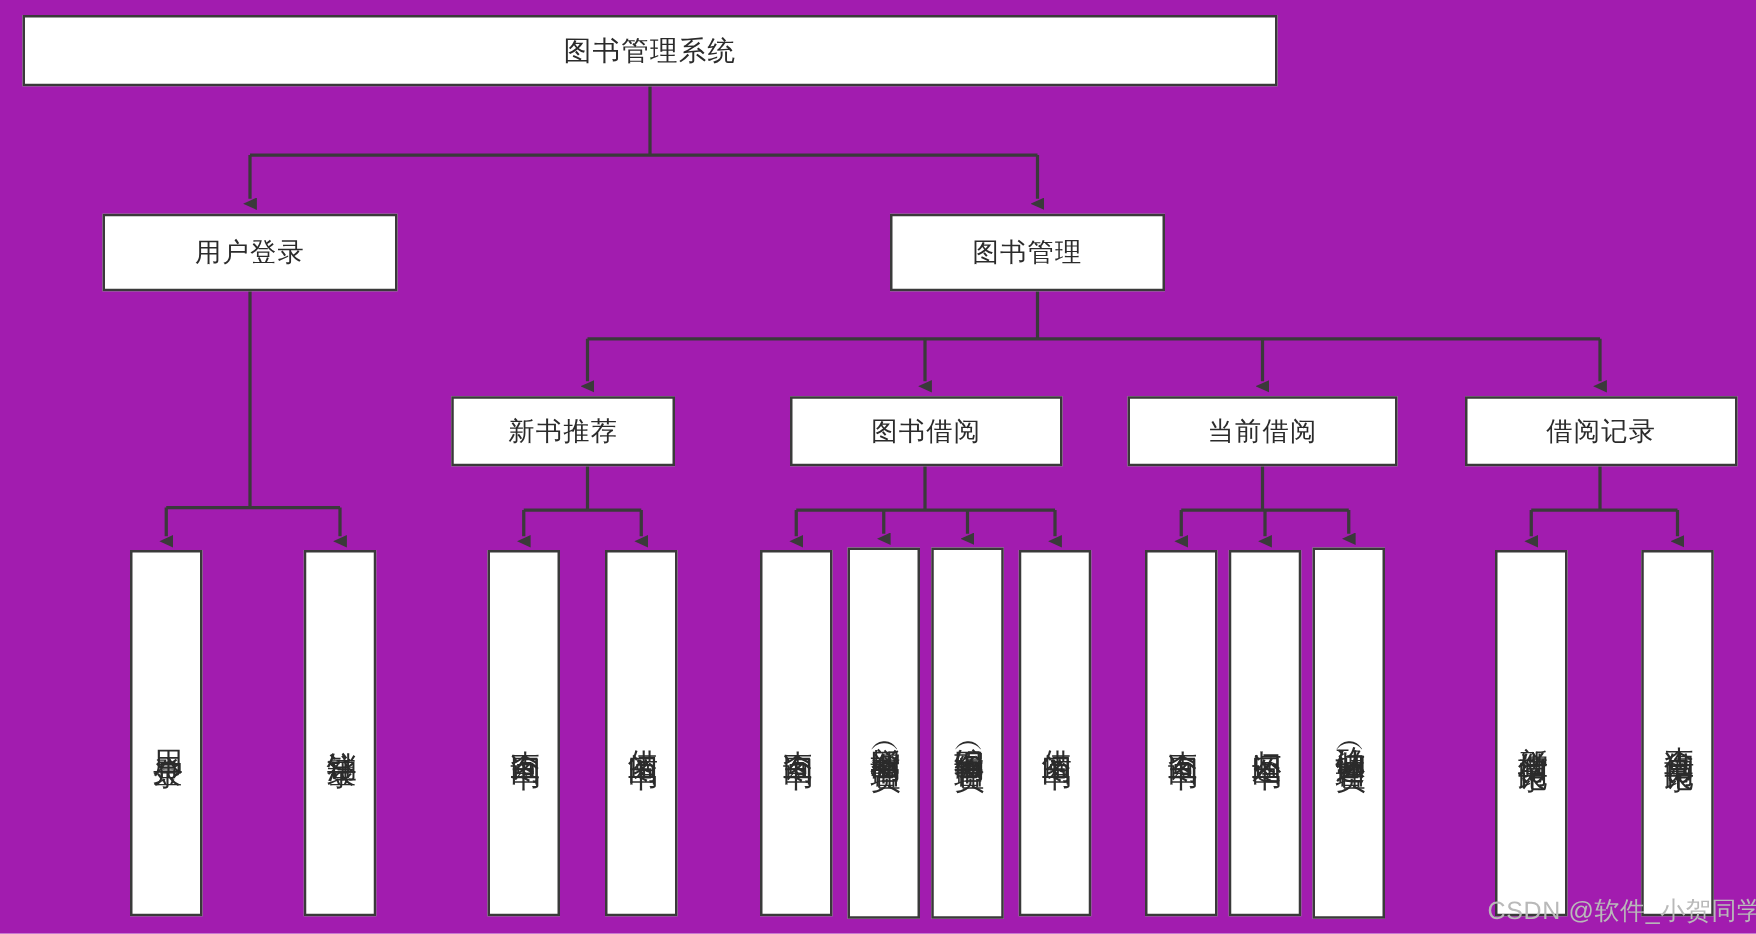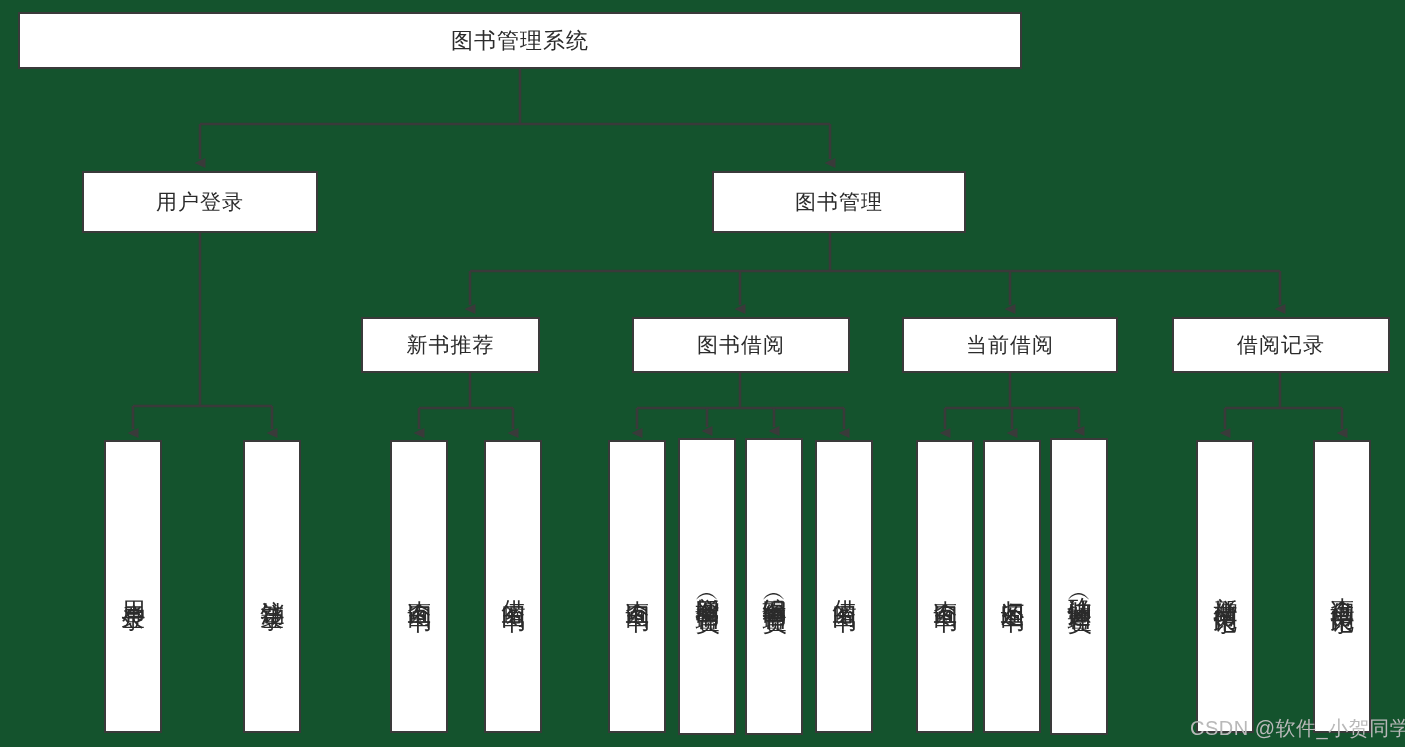--- a/index.html
+++ b/index.html
@@ -7,21 +7,21 @@
     padding: 0;
     background: #ffffff;
   }
   body {
     font-family: "Liberation Sans", "DejaVu Sans", sans-serif;
   }
   #canvas {
     position: relative;
     width: 1405px;
     height: 747px;
-    background: #14532d;
+    background: #a21caf;
     overflow: hidden;
   }
   #wires {
     position: absolute;
     left: 0;
     top: 0;
     width: 1405px;
     height: 747px;
   }
   .node {
@@ -123,21 +123,21 @@
     </g>
   </svg>
 
   <div class="node node-h node-root" style="left:18px; top:12px; width:1004px; height:57px;">
     <span class="label">图书管理系统</span>
   </div>
 
   <div class="node node-h" style="left:82px; top:171px; width:236px; height:62px;">
     <span class="label">用户登录</span>
   </div>
-  <div class="node node-h" style="left:712px; top:171px; width:254px; height:62px;text-align:right;">
+  <div class="node node-h" style="left:712px; top:171px; width:220px; height:62px;text-align:right;">
     <span class="label">图书管理</span>
   </div>
 
   <div class="node node-h" style="left:361px; top:317px; width:179px; height:56px;">
     <span class="label">新书推荐</span>
   </div>
   <div class="node node-h" style="left:632px; top:317px; width:218px; height:56px;">
     <span class="label">图书借阅</span>
   </div>
   <div class="node node-h" style="left:902px; top:317px; width:216px; height:56px;">

